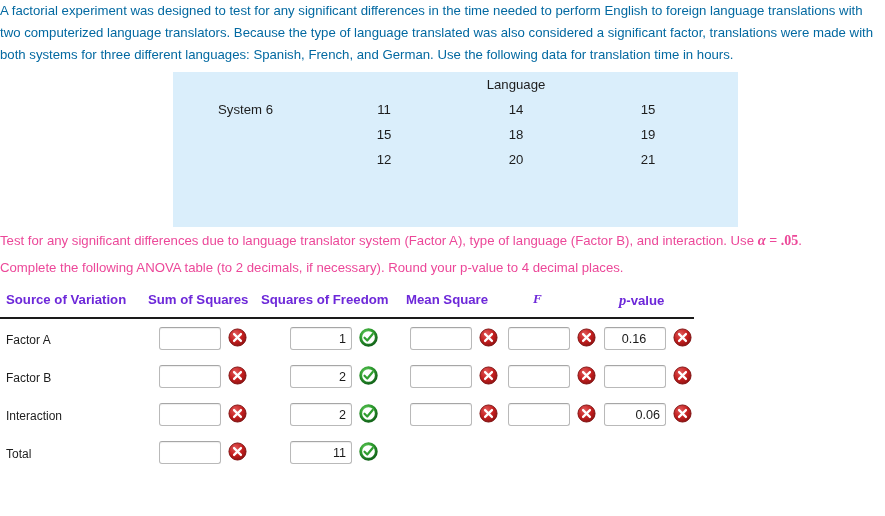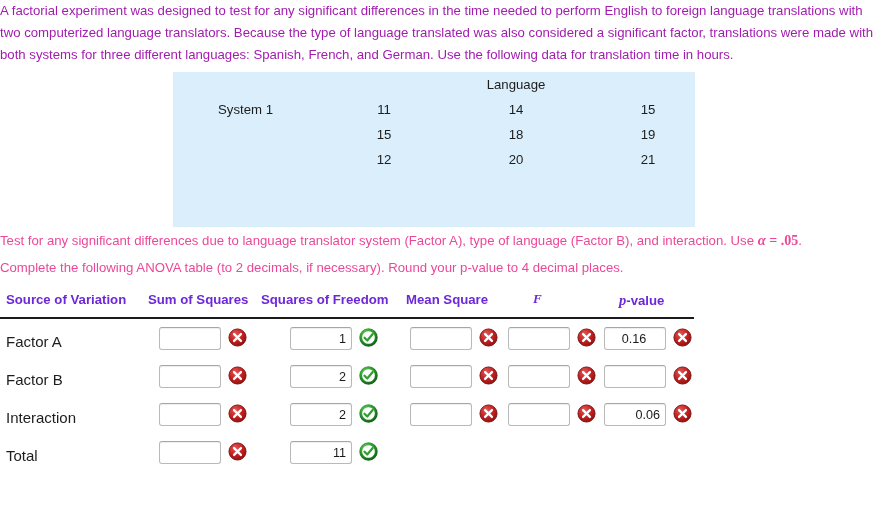--- a/index.html
+++ b/index.html
@@ -18,30 +18,30 @@
   }
 
   
   .problem-text {
     position: absolute;
     left: 0;
     top: 0;
     width: 885px;
     font-size: 13.2px;
     line-height: 22px;
-    color: #a21caf;
+    color: #0369a1;
     text-align: left;
   }
 
   
   .data-table-wrap {
     position: absolute;
     left: 173px;
     top: 72px;
-    width: 522px;
+    width: 565px;
     height: 155px;
     background: #daeefb;
   }
   table.data-table {
     border-collapse: collapse;
     width: 541px;
     table-layout: fixed;
   }
   table.data-table td,
   table.data-table th {
@@ -135,21 +135,21 @@
     width: 700px;
   }
   .arow {
     position: relative;
     height: 38px;
   }
   .row-label {
     position: absolute;
     left: 6px;
     top: 11px;
-    font-size: 15px;
+    font-size: 12px;
     color: #1d1d1d;
     white-space: nowrap;
   }
   .field {
     position: absolute;
     top: 5px;
     width: 62px;
     height: 23px;
     box-sizing: border-box;
     border: 1px solid #b9b9b9;
@@ -185,21 +185,21 @@
         <col class="col-lang">
         <col class="col-lang">
     </colgroup>
     <tbody>
       <tr>
         <td></td>
         <td class="group-title" colspan="3">Language</td>
       </tr>
 
       <tr>
-        <td class="sys-label">System 1</td>
+        <td class="sys-label">System 6</td>
         <td class="data-cell">11</td>
         <td class="data-cell">14</td>
         <td class="data-cell">15</td>
       </tr>
       <tr>
         <td class="sys-label"></td>
         <td class="data-cell">15</td>
         <td class="data-cell">18</td>
         <td class="data-cell">19</td>
       </tr>

